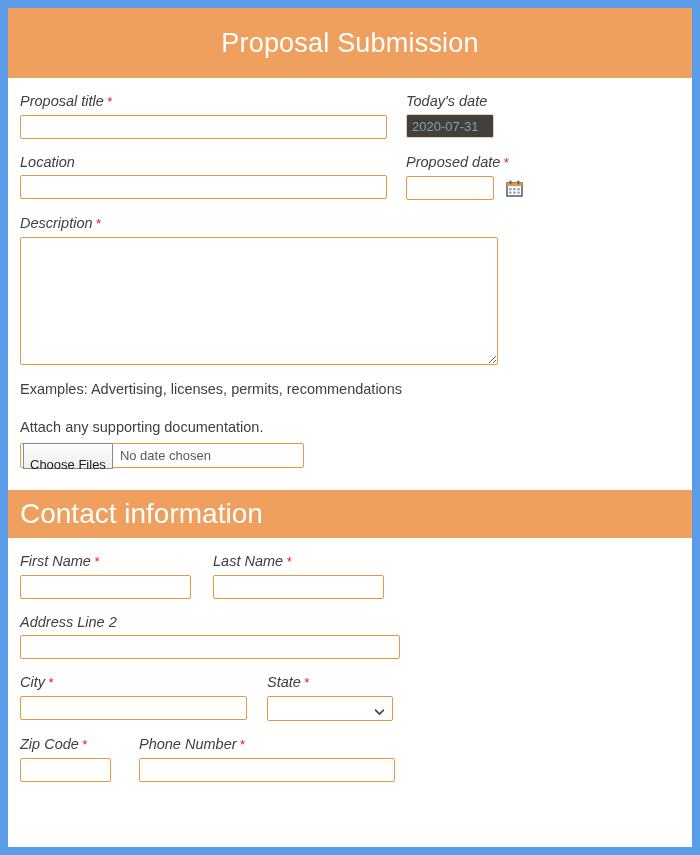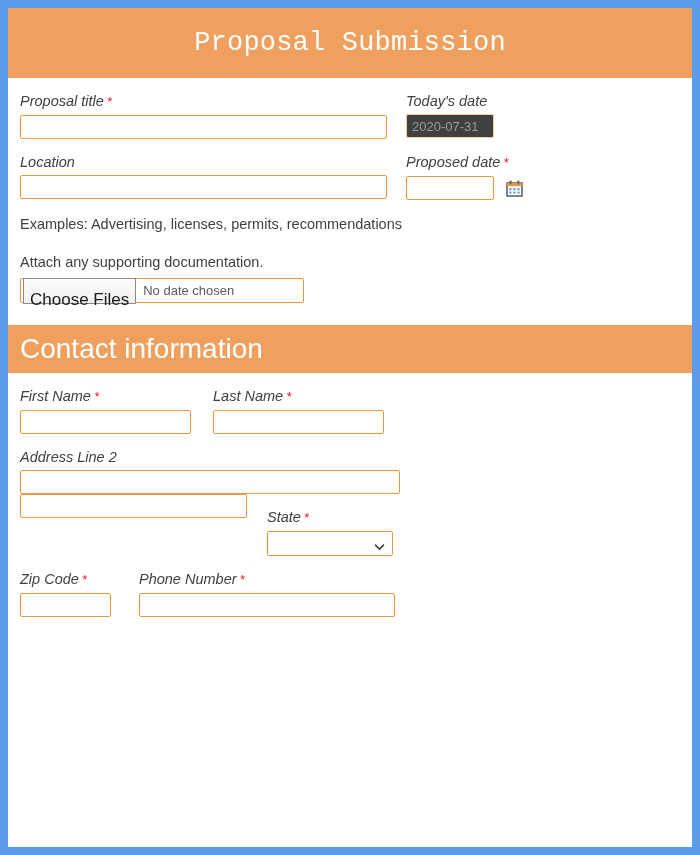--- a/index.html
+++ b/index.html
@@ -32,21 +32,20 @@
   .band {
     background: #f0a05e;
     color: #ffffff;
     box-sizing: border-box;
   }
   .band-main {
     height: 70px;
     display: flex;
     align-items: center;
     justify-content: center;
-    font-family: Liberation Mono, monospace;
   }
   .band-main .band-text {
     font-size: 27px;
     font-weight: 400;
     letter-spacing: 0.2px;
   }
   .band-sub {
     height: 48px;
     display: flex;
     align-items: center;
@@ -165,21 +164,21 @@
     padding: 0 2px;
   }
   .file-btn {
     box-sizing: border-box;
     height: 19px;
     border: 1px solid #8a8a8a;
     border-radius: 0;
     background: linear-gradient(#fdfdfd, #efefef);
     color: #1c1c1c;
     font-family: "Liberation Sans", sans-serif;
-    font-size: 17px;
+    font-size: 13px;
     line-height: 17px;
     padding: 12px 6px;
     cursor: pointer;
   }
   .file-status {
     font-size: 13px;
     color: #5a5a5a;
     margin-left: 7px;
     white-space: nowrap;
   }
@@ -260,20 +259,26 @@
                 <rect x="11.4" y="8.2" width="2.3" height="2" fill="#5b9ce8"></rect>
                 <rect x="3.2" y="11.6" width="2.3" height="2" fill="#5b9ce8"></rect>
                 <rect x="7.3" y="11.6" width="2.3" height="2" fill="#5b9ce8"></rect>
                 <rect x="11.4" y="11.6" width="2.3" height="2" fill="#5b9ce8"></rect>
               </svg>
             </span>
           </div>
         </div>
       </div>
 
+      <div>
+        <div class="field-label">
+          <span>Description</span><span class="req">*</span>
+        </div>
+        <textarea class="ta" style=""></textarea>
+      </div>
 
       <p class="help-text second">Examples: Advertising, licenses, permits, recommendations</p>
       <p class="help-text">Attach any supporting documentation.</p>
 
       <div class="file-box">
         <button class="file-btn" type="button">Choose Files</button>
         <span class="file-status">No date chosen</span>
       </div>
 
       <div style="height:22px"></div>
@@ -304,20 +309,23 @@
 
       <div>
         <div class="field-label">
           <span>Address Line 2</span>
         </div>
         <input class="inp w-addr2" type="text" value="" style="">
       </div>
 
       <div class="row">
         <div>
+          <div class="field-label">
+            <span>City</span><span class="req">*</span>
+          </div>
           <input class="inp w-city" type="text" value="" style="">
         </div>
         <div class="col-gap-20"></div>
         <div>
           <div class="field-label">
             <span>State</span><span class="req">*</span>
           </div>
           <div class="sel-wrap">
             <select class="inp w-state">
               <option></option>

